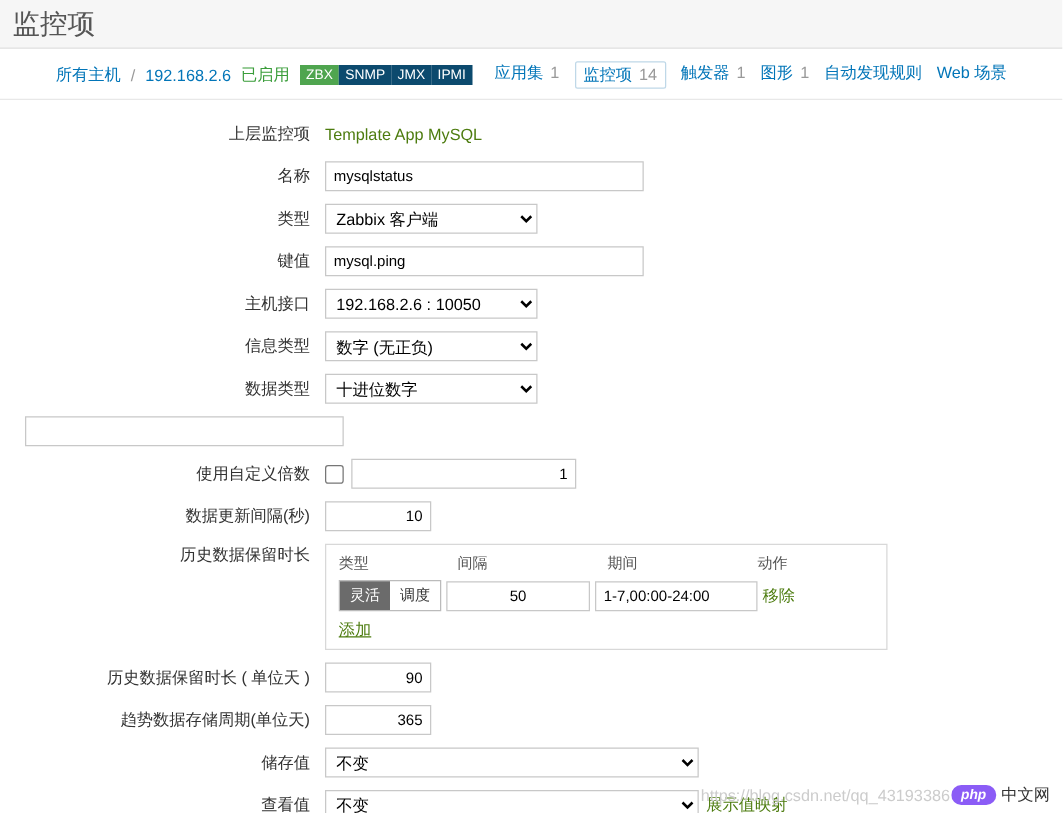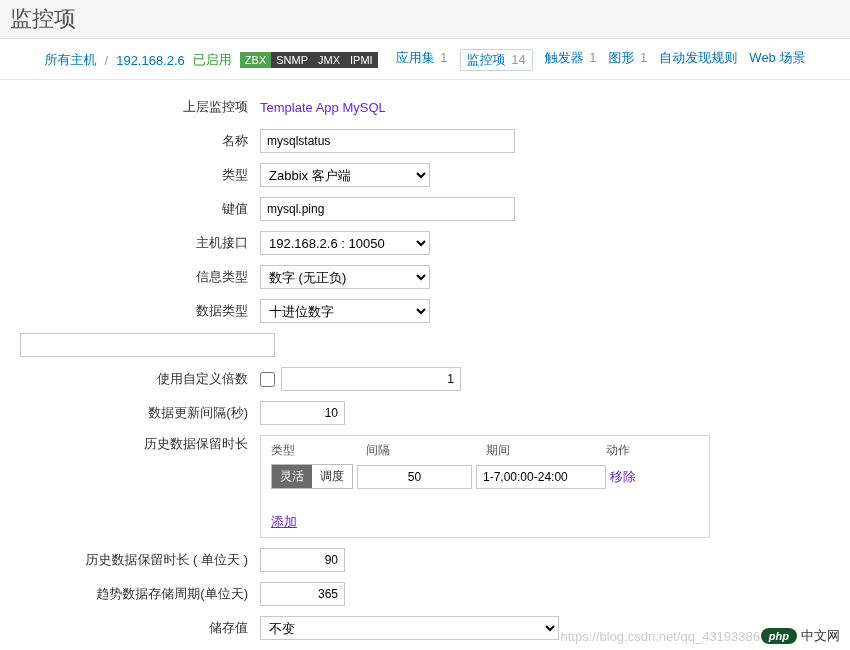--- a/index.html
+++ b/index.html
@@ -3,52 +3,52 @@
   <meta charset="utf-8">
   <style>
     * { box-sizing: border-box; margin: 0; padding: 0; font-family: Arial, "Microsoft YaHei", sans-serif; }
     body { background: #fff; font-size: 13px; color: #333; width: 850px; }
     .page-title { font-size: 22px; color: #555; padding: 4px 10px; background: #f6f6f6; border-bottom: 1px solid #e0e0e0; font-weight: normal; }
     .breadcrumb-bar { padding: 10px 12px 8px; display: flex; align-items: center; gap: 8px; border-bottom: 1px solid #e8e8e8; flex-wrap: wrap; justify-content: center; }
     .breadcrumb-bar a { color: #0275b8; text-decoration: none; }
     .breadcrumb-bar .sep { color: #999; }
     .enabled { color: #3a9d3a; }
     .proto-badges { display: inline-flex; }
-    .proto-badge { font-size: 11px; color: #fff; background: #404040; padding: 2px 5px; }
+    .proto-badge { font-size: 11px; color: #fff; background: #0c4a6e; padding: 2px 5px; }
     .proto-badge.active { background: #4fa54f; }
     .tabs { display: inline-flex; gap: 12px; margin-left: 10px; }
     .tab { color: #0275b8; cursor: pointer; }
     .tab .count { color: #999; margin-left: 2px; }
     .tab.active { border: 1px solid #bfd8e8; padding: 1px 6px; border-radius: 2px; }
     .content { padding: 15px 20px; }
     .form-row { display: flex; align-items: center; margin-bottom: 10px; min-height: 24px; }
     .form-row .label { width: 240px; text-align: right; padding-right: 12px; color: #333; font-size: 13px; }
     .form-row .field { display: flex; align-items: center; gap: 6px; }
-    .link { color: #6d28d9; text-decoration: none; }
+    .link { color: #4d7c0f; text-decoration: none; }
     input[type="text"] { border: 1px solid #c8c8c8; padding: 3px 6px; font-size: 12px; height: 24px; }
     input.wide { width: 255px; }
     input.short { width: 85px; text-align: right; }
     .name-input { border: 2px solid #7c9fc6; }
     select { border: 1px solid #c8c8c8; padding: 2px 4px; font-size: 13px; height: 24px; background: #fff; }
     select.wide { width: 299px; }
     select.med { width: 170px; }
     .checkbox { width: 15px; height: 15px; }
     .interval-box { border: 1px solid #d8d8d8; padding: 6px 10px; width: 450px; }
     .interval-header { display: flex; margin-bottom: 5px; font-size: 12px; color: #555; }
     .interval-header span:nth-child(1){ width: 95px; }
     .interval-header span:nth-child(2){ width: 120px; }
     .interval-header span:nth-child(3){ width: 120px; }
     .interval-header span:nth-child(4){ width: 50px; }
     .interval-row { display: flex; align-items: center; gap: 4px; }
     .btn-group { display: flex; border: 1px solid #bbb; }
     .btn-group span { padding: 3px 8px; font-size: 12px; cursor: pointer; }
     .btn-group .active { background: #6b6b6b; color: #fff; }
     .watermark { position: fixed; bottom: 6px; right: 90px; color: #ccc; font-size: 13px; }
     .logo-badge { position: fixed; bottom: 5px; right: 10px; display: flex; align-items: center; gap: 4px; }
-    .php-pill { background: #14532d; color: #fff; font-size: 11px; padding: 2px 8px; border-radius: 10px; font-style: italic; font-weight: bold; }
+    .php-pill { background: #8b5cf6; color: #fff; font-size: 11px; padding: 2px 8px; border-radius: 10px; font-style: italic; font-weight: bold; }
     .logo-text { font-size: 13px; color: #333; }
   </style>
 </head>
 <body>
 
 <h1 class="page-title">监控项</h1>
 
 <div class="breadcrumb-bar">
   <a>所有主机</a>
   <span class="sep">/</span>
@@ -154,21 +154,21 @@
         </div>
         <div class="interval-row">
           <div class="btn-group">
             <span class="active">灵活</span>
             <span>调度</span>
           </div>
           <input type="text" style="width: 115px; text-align: center;" value="50">
           <input type="text" style="width: 130px;" value="1-7,00:00-24:00">
           <a class="link">移除</a>
         </div>
-        <div style="margin-top:24px;"><a class="link" style="text-decoration:underline;">添加</a></div>
+        <div style="margin-top:6px;"><a class="link" style="text-decoration:underline;">添加</a></div>
       </div>
     </div>
   </div>
 
   <div class="form-row">
     <div class="label">历史数据保留时长 ( 单位天 )</div>
     <div class="field">
         <input type="text" class="short" value="90" style="">
       </div>
   </div>

